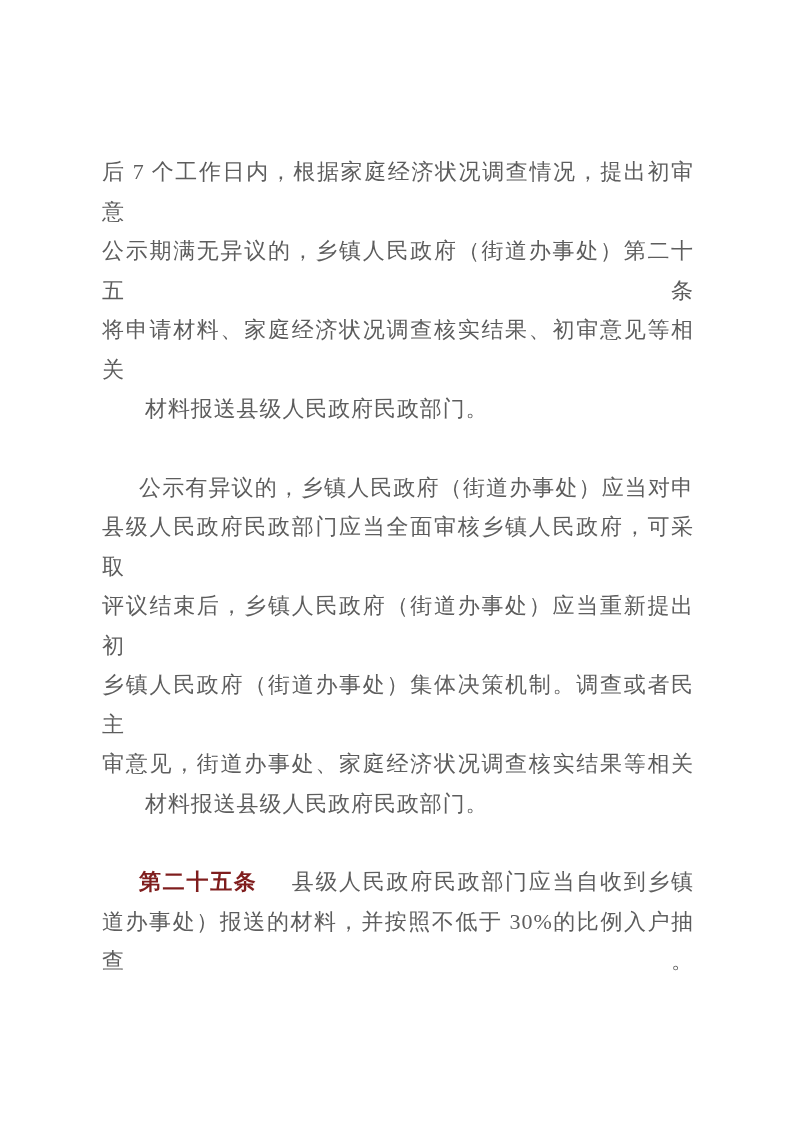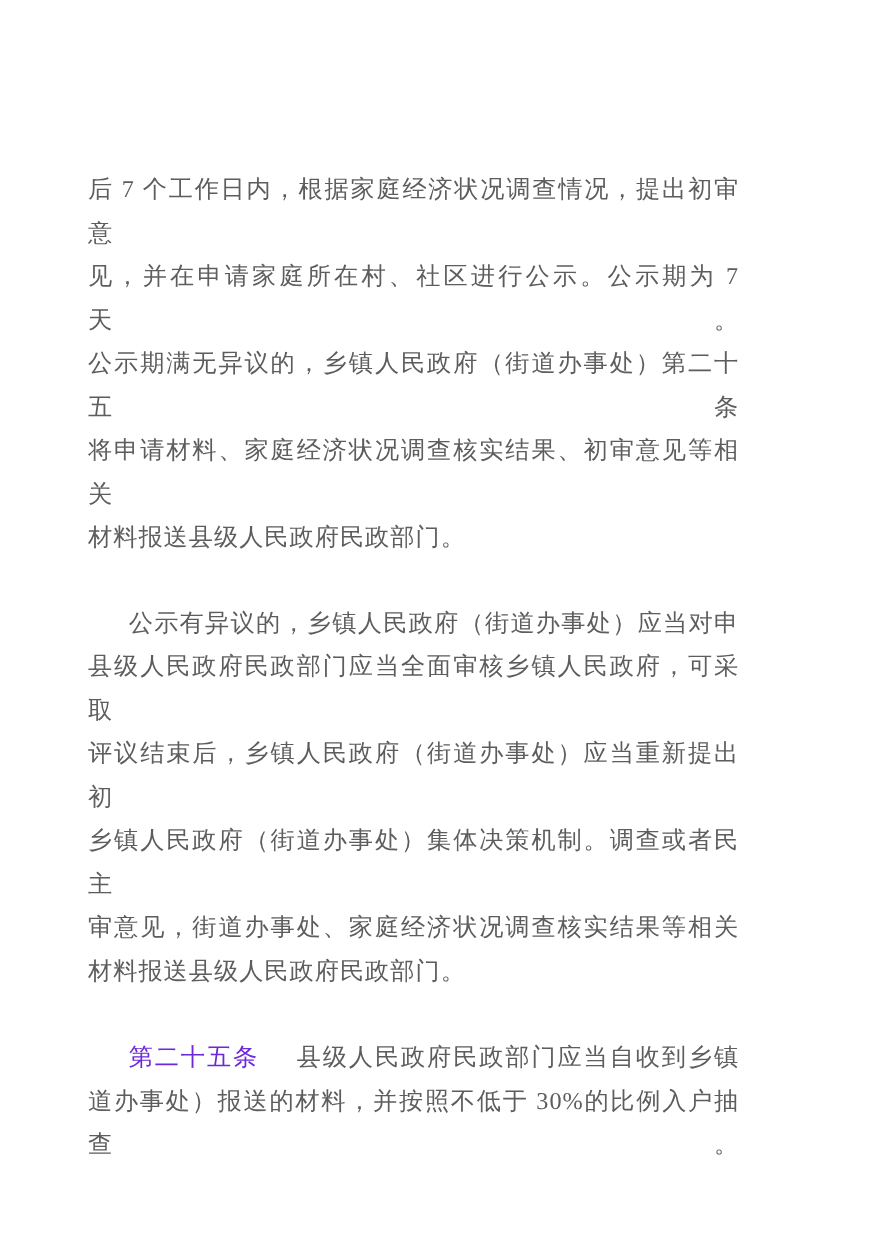--- a/index.html
+++ b/index.html
@@ -6,59 +6,59 @@
     margin: 0;
     padding: 0;
     background: #ffffff;
   }
   .page {
     position: relative;
     width: 793px;
     height: 1121px;
     background: #ffffff;
     box-sizing: border-box;
-    padding: 152px 99px 0 80px;
+    padding: 152px 99px 0 102px;
     overflow: hidden;
     font-family: "Liberation Serif", "DejaVu Serif", serif;
   }
   .doc {
     width: 592px;
   }
   .line {
     font-size: 22px;
     line-height: 39.5px;
     letter-spacing: 0.9px;
     color: #5d5d5d;
     text-align: justify;
     text-align-last: justify;
   }
   .line.para-end {
     text-align-last: left;
+    margin-left: 43px;
   }
   .line.indent {
     text-indent: 37px;
     margin-top: 39px;
   }
   .para.spaced {
     margin-top: 8px;
   }
   .article-no {
-    font-weight: normal;
-    color: #6d28d9;
+    font-weight: bold;
+    color: #7f1d1d;
     margin-right: 1.55em;
   }
 </style>
 </head>
 <body>
 
 <div class="page">
   <div class="doc" id="doc-body">
       <div class="para">
         <div class="line">后 7 个工作日内，根据家庭经济状况调查情况，提出初审意</div>
-        <div class="line">见，并在申请家庭所在村、社区进行公示。公示期为 7 天。</div>
         <div class="line">公示期满无异议的，乡镇人民政府（街道办事处）第二十五条</div>
         <div class="line">将申请材料、家庭经济状况调查核实结果、初审意见等相关</div>
         <div class="line para-end">材料报送县级人民政府民政部门。</div>
       </div>
       <div class="para spaced">
         <div class="line indent">公示有异议的，乡镇人民政府（街道办事处）应当对申</div>
         <div class="line">县级人民政府民政部门应当全面审核乡镇人民政府，可采取</div>
         <div class="line">评议结束后，乡镇人民政府（街道办事处）应当重新提出初</div>
         <div class="line">乡镇人民政府（街道办事处）集体决策机制。调查或者民主</div>
         <div class="line">审意见，街道办事处、家庭经济状况调查核实结果等相关</div>

